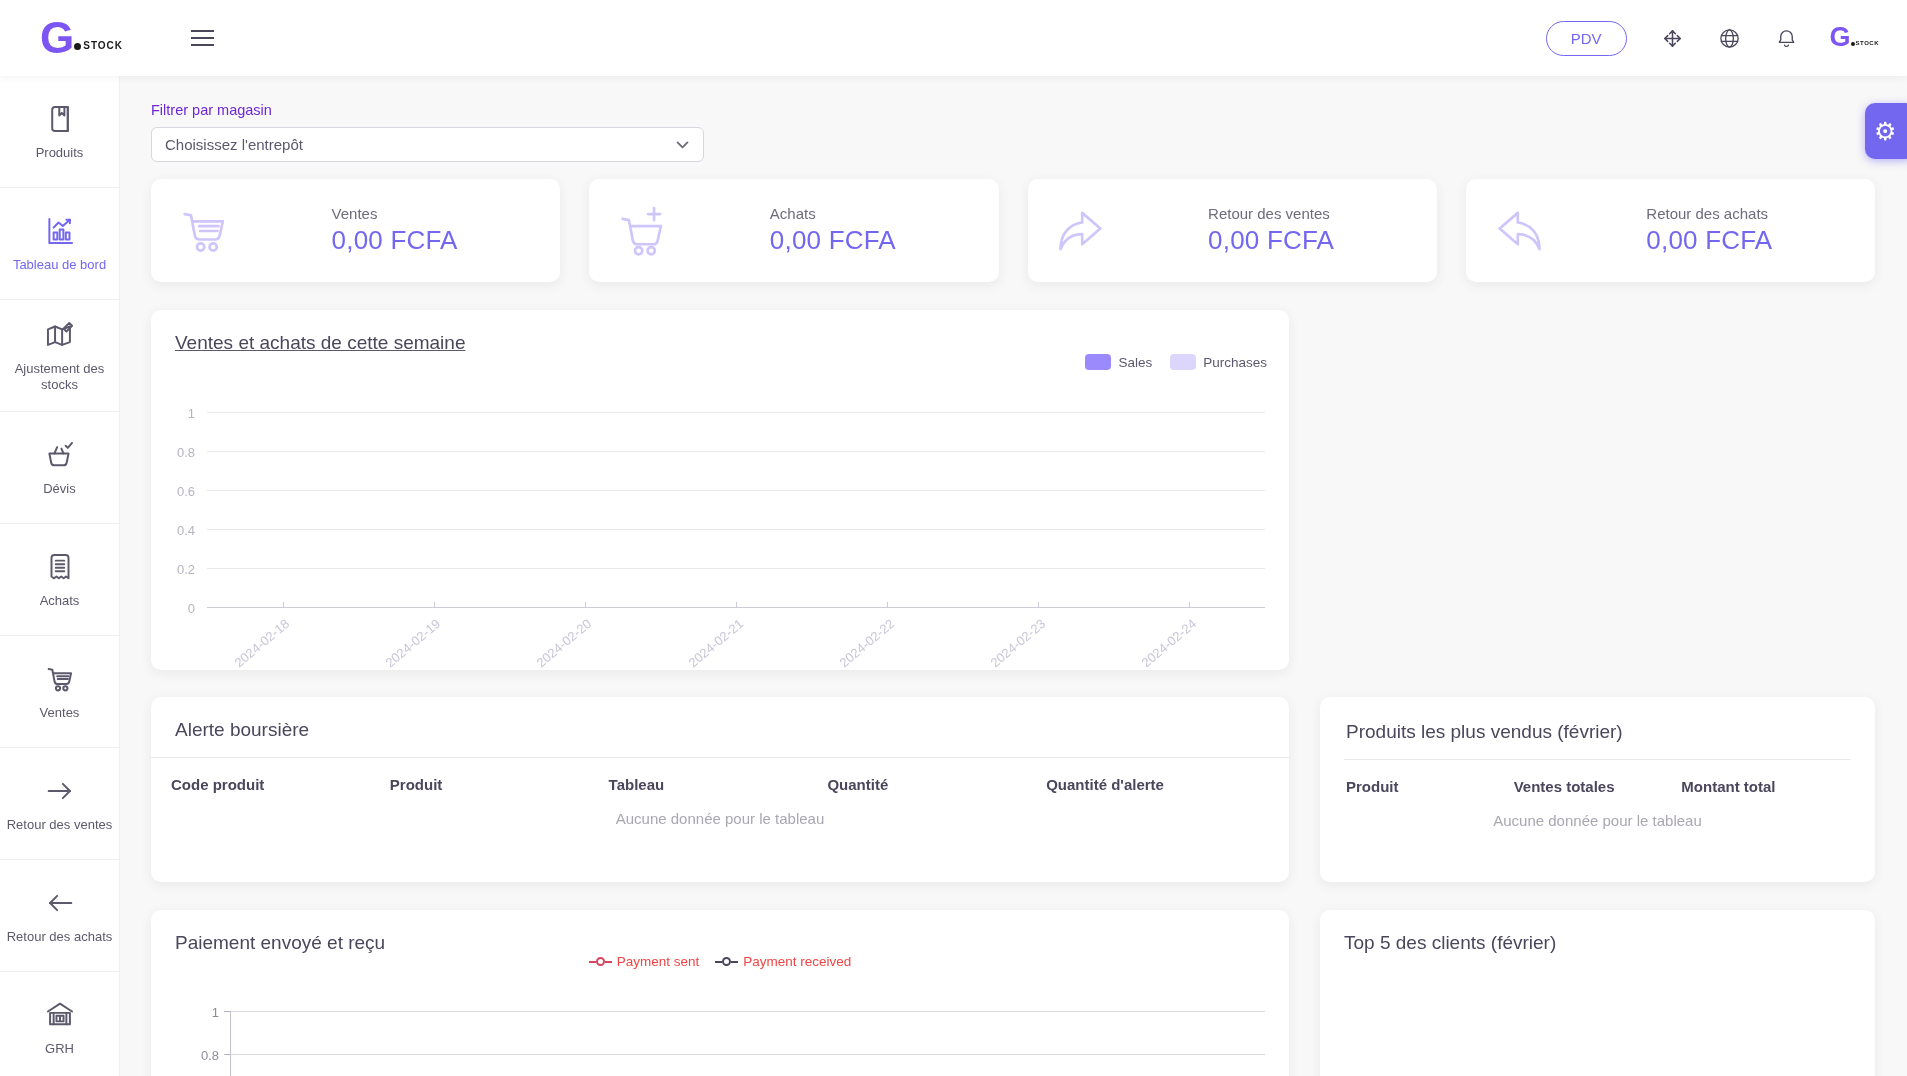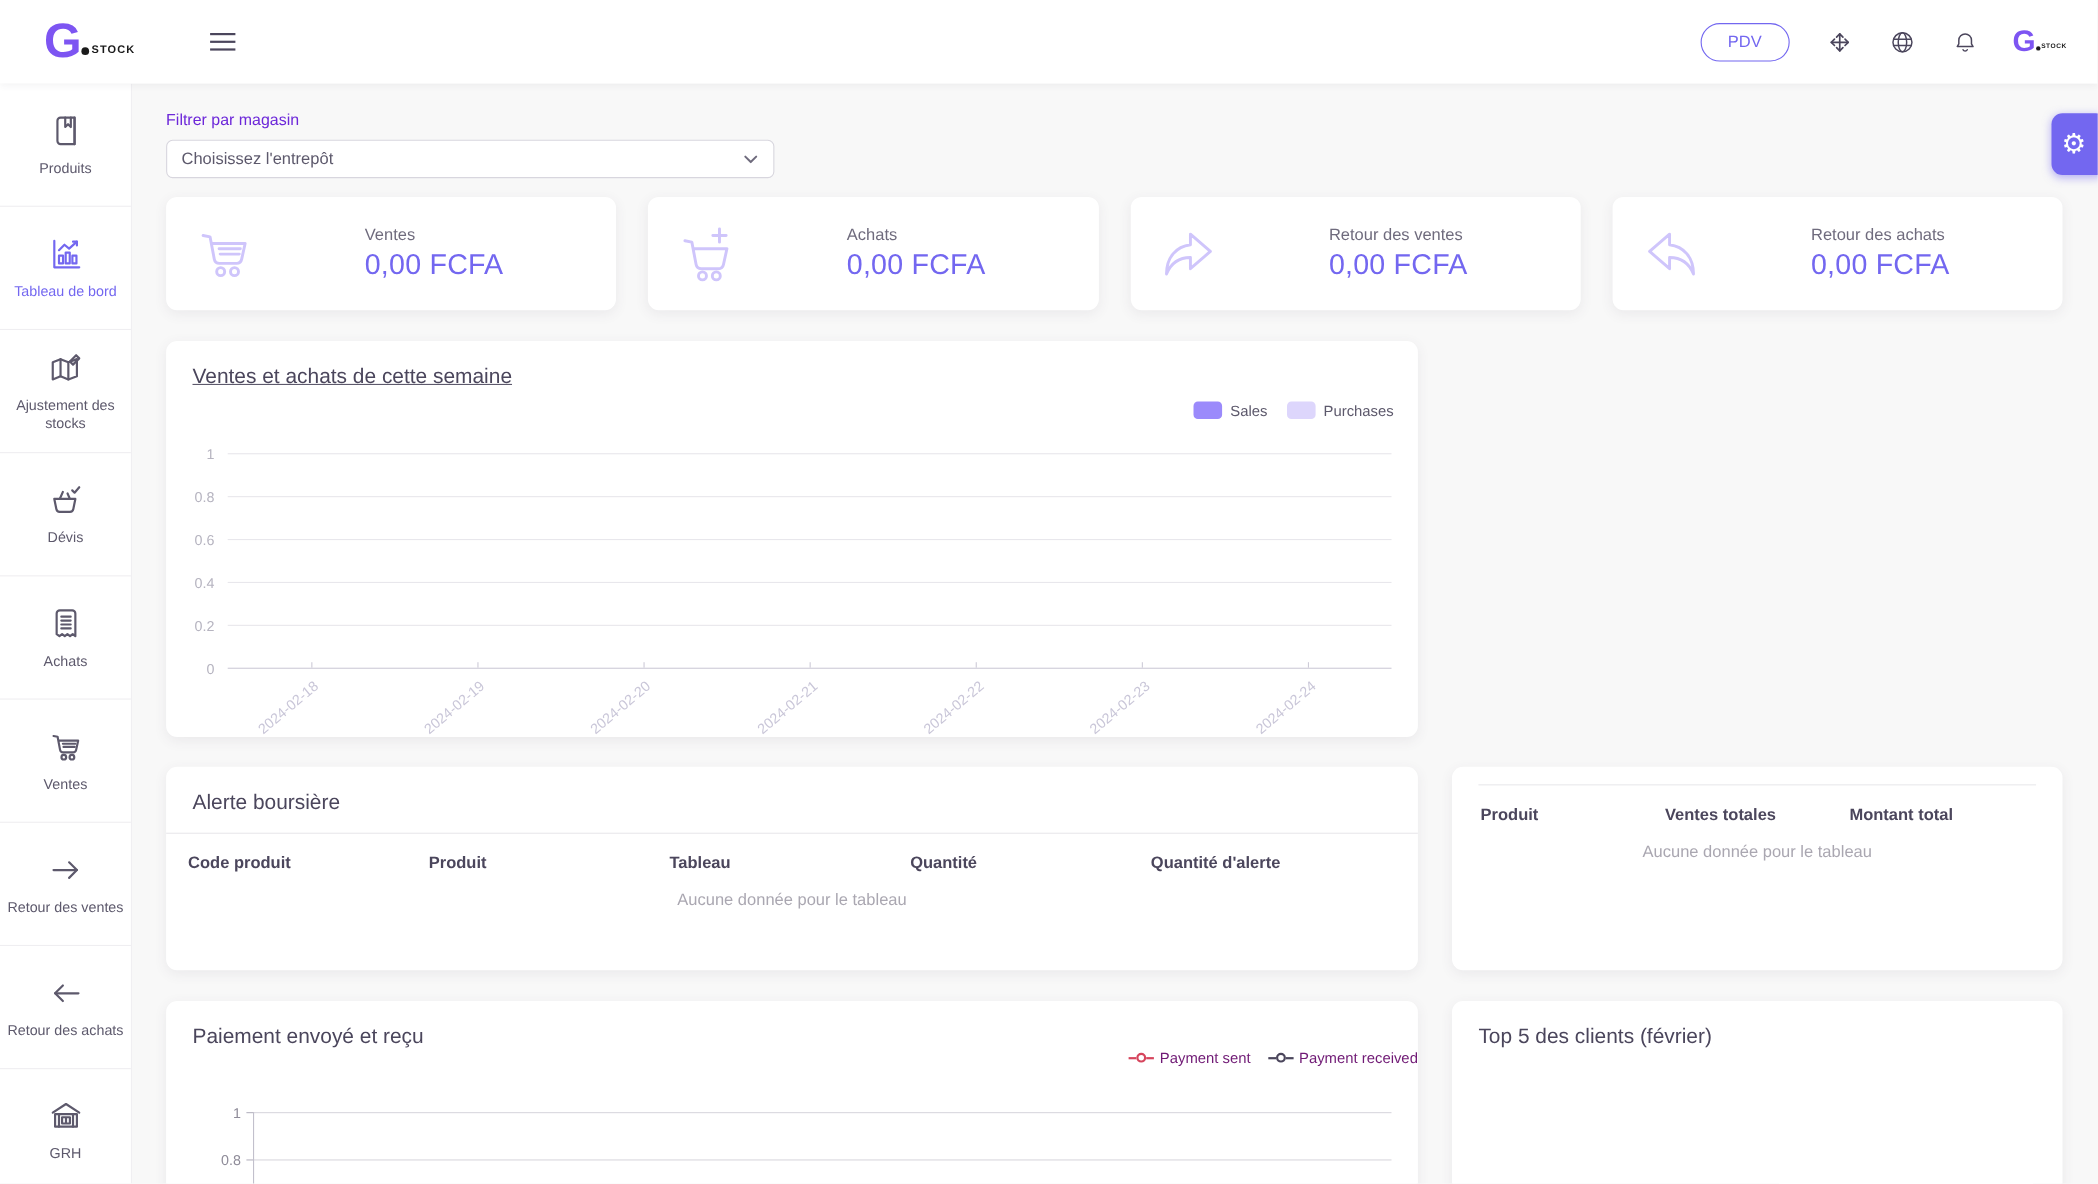--- a/index.html
+++ b/index.html
@@ -75,21 +75,21 @@
   .row-charts .card { height:360px; position:relative;text-decoration:underline; }
   .row-tables { margin-top:27px; }
   .row-tables .card { height:185px; }
   .row-bottom { margin-top:28px; }
   .row-bottom .card { height:240px; position:relative; }
 
   .card-title { font-size:19px; color:#4b465c; font-weight:500; }
   .pad-title { padding:22px 24px 0 24px; }
 
   
-  .legend-sq { position:absolute; top:55px; right:22px; display:flex; align-items:center; gap:18px; font-size:13.5px; color:#5d596c; }
+  .legend-sq { position:absolute; top:44px; right:22px; display:flex; align-items:center; gap:18px; font-size:13.5px; color:#5d596c; }
   .legend-sq .it { display:flex; align-items:center; gap:7px; }
   .sw { width:26px; height:16px; border-radius:4px; }
   .sw-sales { background:#9b8afb; }
   .sw-purch { background:#ddd6fc; }
 
   .plot { position:absolute; left:56px; top:102px; width:1058px; height:195px; }
   .gl { position:absolute; left:0; right:0; border-top:1px solid #e8e7ec; }
   .gl.zero { border-top-color:#cecbd8; }
   .gl .yl { position:absolute; right:calc(100% + 12px); top:0; transform:translateY(-50%); font-size:13px; color:#b6b4c0; }
   .xt { position:absolute; top:100%; width:0; }
@@ -102,21 +102,21 @@
 
   
   .divider { border-bottom:1px solid #e9e8ec; margin-top:16px; }
   .divider.inset { margin-left:24px; margin-right:24px; }
   .thead5 { display:grid; grid-template-columns:repeat(5,1fr); padding:18px 24px 0 20px; }
   .thead3 { display:grid; grid-template-columns:repeat(3,1fr); padding:18px 26px 0 26px; }
   .th { font-size:15px; font-weight:600; color:#4b465c; }
   .empty-txt { text-align:center; font-size:15px; color:#aaa7b1; margin-top:17px; }
 
   
-  .legend-line { position:absolute; top:44px; left:0; right:0; display:flex; justify-content:flex-end; align-items:center; gap:16px; font-size:13.5px; color:#701a75; }
+  .legend-line { position:absolute; top:44px; left:0; right:0; display:flex; justify-content:center; align-items:center; gap:16px; font-size:13.5px; color:#ef4444; }
   .legend-line .it { display:flex; align-items:center; gap:5px; }
   .mk { display:flex; align-items:center; }
   .mk .seg { width:7px; height:2px; }
   .mk .circ { width:9px; height:9px; border-radius:50%; border-width:2px; border-style:solid; background:#fff; }
   .mk.sent .seg { background:#d6455d; } .mk.sent .circ { border-color:#d6455d; }
   .mk.recv .seg { background:#4b465c; } .mk.recv .circ { border-color:#4b465c; }
   .pgl { position:absolute; left:79px; right:24px; border-top:1px solid #d9d8de; }
   .pgl .yl { position:absolute; right:calc(100% + 11px); top:0; transform:translateY(-50%); font-size:13px; color:#8f8c99; }
   .pgl .ptick { position:absolute; right:100%; top:-1px; width:6px; height:1px; background:#b6b4c0; }
   .p-axis { position:absolute; left:79px; top:101px; width:1px; height:139px; background:#c2c0cc; }
@@ -382,20 +382,21 @@
         <span class="th">Code produit</span>
         <span class="th">Produit</span>
         <span class="th">Tableau</span>
         <span class="th">Quantité</span>
         <span class="th">Quantité d'alerte</span>
       </div>
       <div class="empty-txt">Aucune donnée pour le tableau</div>
     </section>
 
     <section class="card">
+      <h2 class="card-title" style="padding:24px 26px 0 26px;">Produits les plus vendus (février)</h2>
       <div class="divider inset"></div>
       <div class="thead3">
         <span class="th">Produit</span>
         <span class="th">Ventes totales</span>
         <span class="th">Montant total</span>
       </div>
       <div class="empty-txt">Aucune donnée pour le tableau</div>
     </section>
   </div>
 

